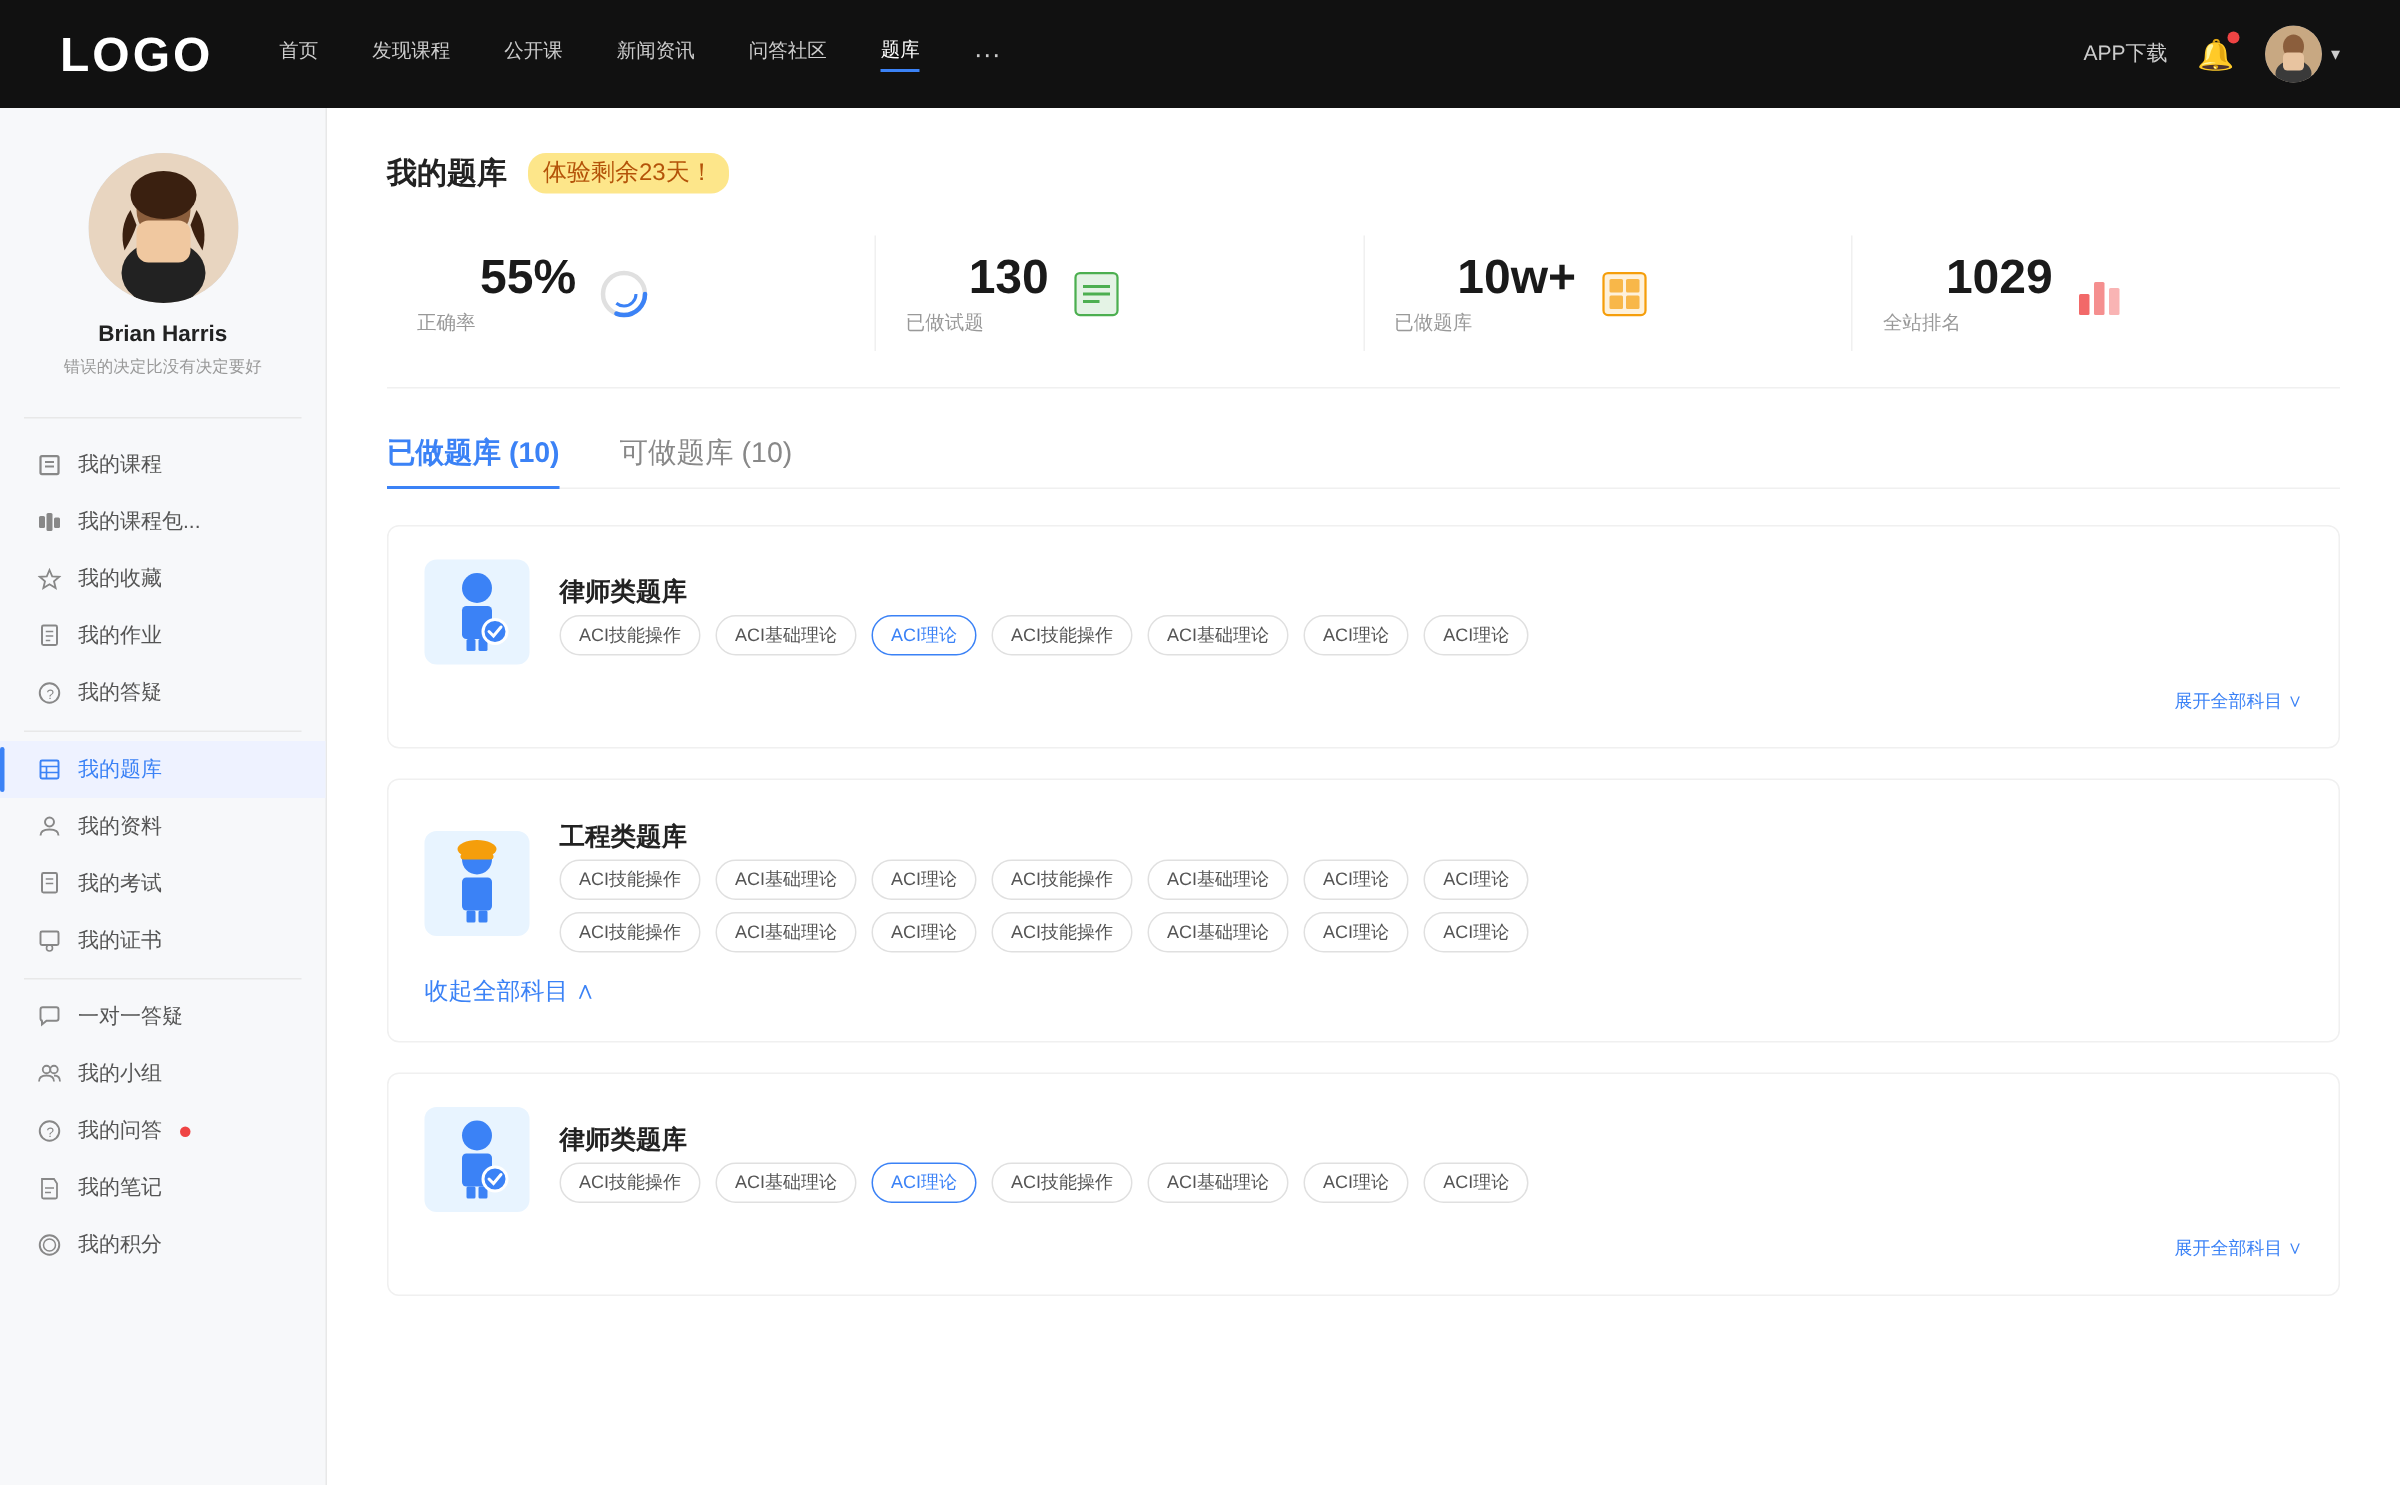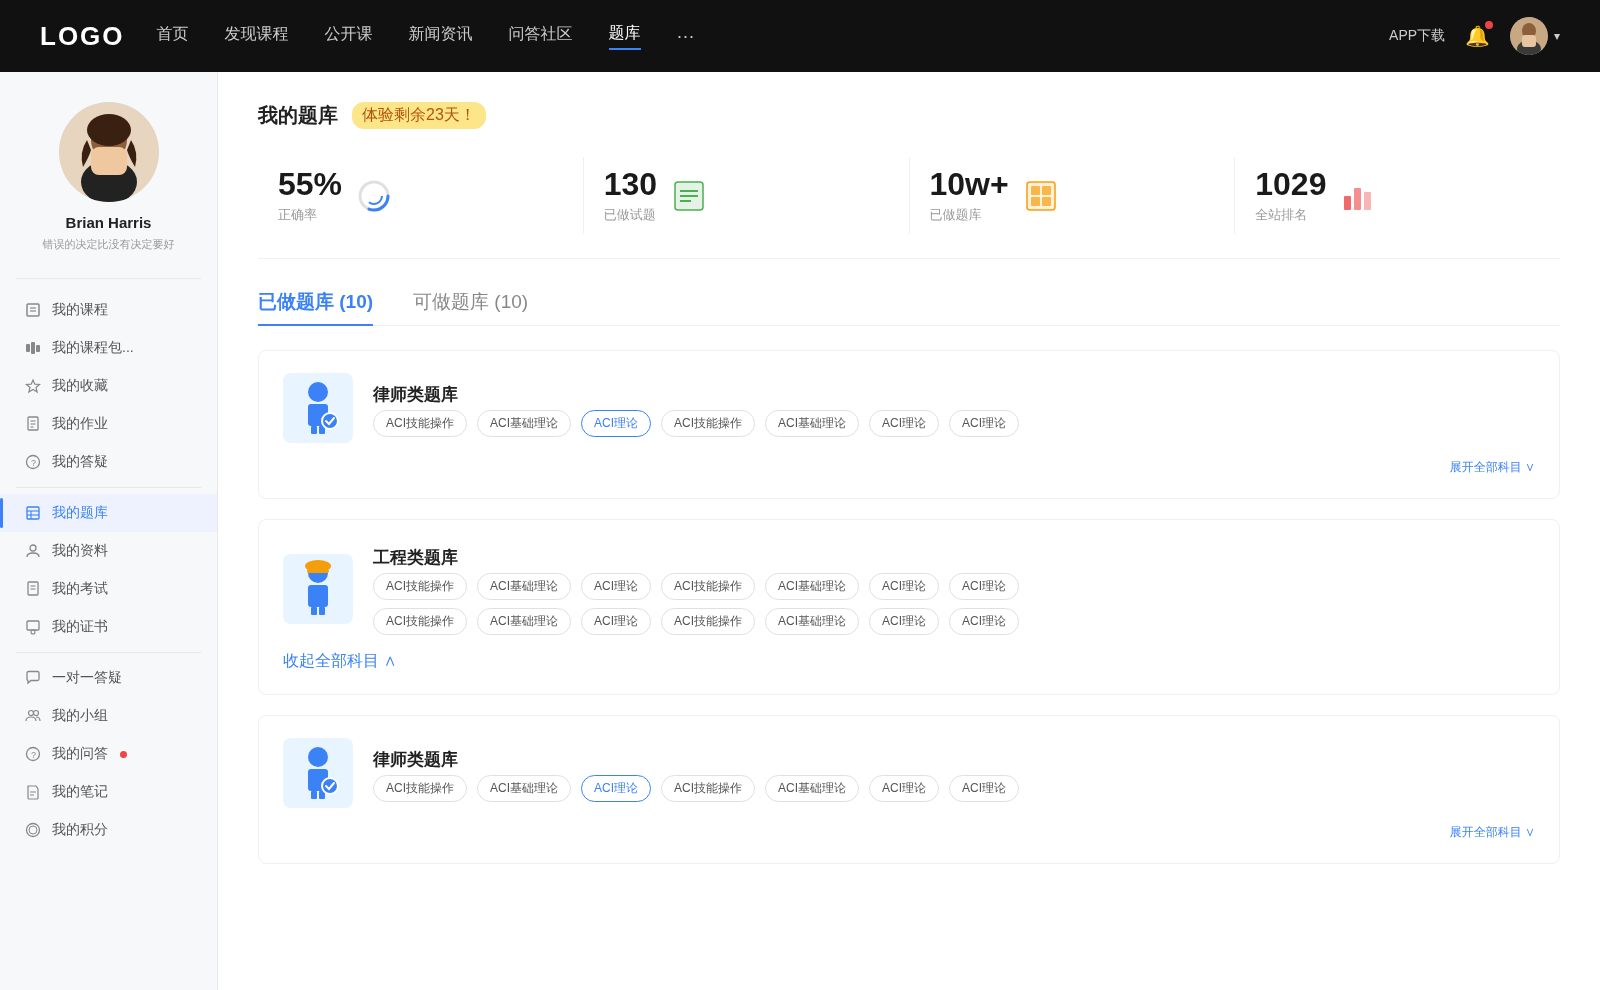--- a/index.html
+++ b/index.html
@@ -9,34 +9,34 @@
     .navbar {
       background: #111;
       height: 72px;
       display: flex;
       align-items: center;
       padding: 0 40px;
       position: relative;
     }
     .navbar-logo {
       color: #fff;
-      font-size: 26px;
+      font-size: 32px;
       font-weight: bold;
-      margin-right: 32px;
+      margin-right: 44px;
       letter-spacing: 2px;
     }
     .navbar-menu {
       display: flex;
       align-items: center;
       gap: 36px;
       flex: 1;
     }
     .navbar-item {
       color: #ccc;
-      font-size: 16px;
+      font-size: 13px;
       cursor: pointer;
       white-space: nowrap;
       padding-bottom: 4px;
     }
     .navbar-item.active {
       color: #fff;
       border-bottom: 2px solid #3b82f6;
     }
     .navbar-more { color: #ccc; font-size: 18px; cursor: pointer; }
     .navbar-right {
@@ -214,20 +214,21 @@
       padding: 10px 20px;
       border-right: 1px solid #f0f0f0;
     }
     .stat-item:last-child { border-right: none; }
     .stat-text {}
     .stat-value {
       font-size: 32px;
       font-weight: 700;
       color: #1a1a1a;
       line-height: 1.1;
+      margin-left: 42px;
     }
     .stat-label {
       font-size: 13px;
       color: #999;
       margin-top: 4px;
     }
     .stat-icon {
       width: 36px;
       height: 36px;
       display: flex;

